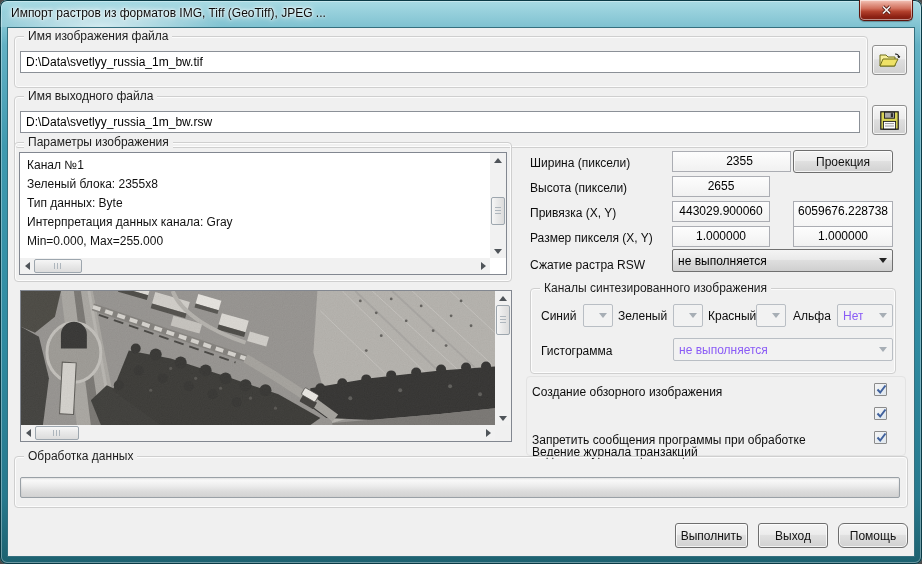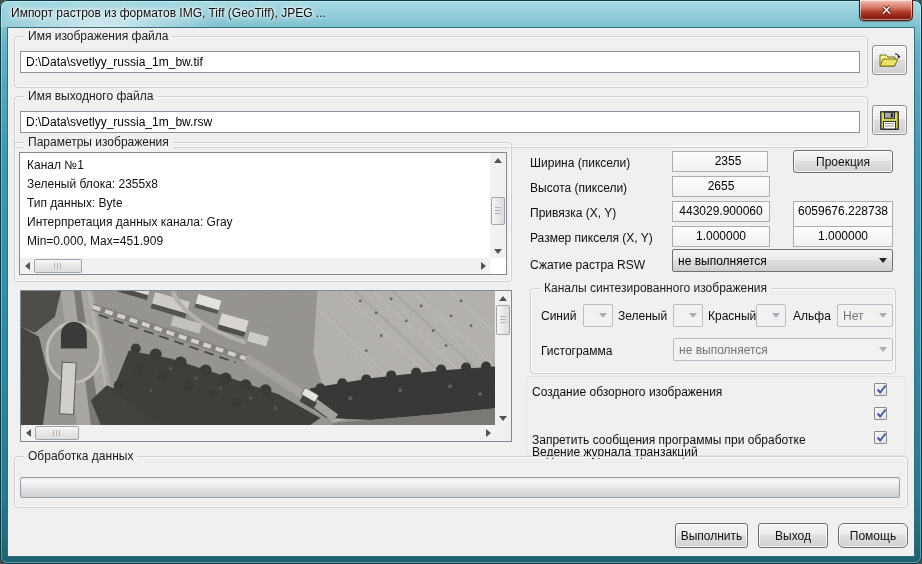--- a/index.html
+++ b/index.html
@@ -31,21 +31,21 @@
   .valbox{box-sizing:border-box;border:1px solid #abadb3;background:linear-gradient(180deg,#fdfdfd,#f1f1f1);
     text-align:center;font-size:12px;line-height:19px;color:#000;}
   .btn{box-sizing:border-box;border:1px solid #6e6e6e;border-radius:3px;font:12px "Liberation Sans",sans-serif;color:#111;
     background:linear-gradient(180deg,#f4f4f4,#ececec 45%,#e0e0e0 50%,#d1d1d1);
     box-shadow:inset 0 0 0 1px rgba(255,255,255,.75);display:flex;align-items:center;justify-content:center;}
   .combo{box-sizing:border-box;border:1px solid #707070;border-radius:2px;display:flex;align-items:center;
     padding:0 5px;background:linear-gradient(180deg,#f4f4f4,#eaeaea 45%,#dedede 50%,#cfcfcf);color:#000;}
   .combo .combo-text{white-space:nowrap;overflow:hidden;}
   .combo-arrow{margin-left:auto;width:0;height:0;border-left:4px solid transparent;border-right:4px solid transparent;
     border-top:5px solid #222;}
-  .combo.disabled{border-color:#b9bec4;background:#f2f2f2;color:#737373;}
+  .combo.disabled{border-color:#b9bec4;background:#f2f2f2;color:#8b5cf6;}
   .combo.disabled .combo-arrow{border-top-color:#a7aeb5;}
   .listbox{box-sizing:border-box;border:1px solid #828790;background:#fff;}
   .lb-text{position:absolute;left:0;top:0;right:16px;bottom:16px;padding:3px 7px;overflow:hidden;}
   .lb-text div{line-height:19px;white-space:nowrap;}
   .sb{background:#f1f1f1;}
   .sb-arrow{position:absolute;display:flex;align-items:center;justify-content:center;width:16px;height:14px;}
   .sb-arrow.h{width:14px;height:16px;}
   .tri-up{width:0;height:0;border-left:4px solid transparent;border-right:4px solid transparent;border-bottom:5px solid #4f5459;}
   .tri-down{width:0;height:0;border-left:4px solid transparent;border-right:4px solid transparent;border-top:5px solid #4f5459;}
   .tri-left{width:0;height:0;border-top:4px solid transparent;border-bottom:4px solid transparent;border-right:5px solid #4f5459;}
@@ -114,21 +114,21 @@
 
     <div class="group abs" style="left:6px;top:114px;width:496px;height:138px;">
       <span class="group-label">Параметры изображения</span>
     </div>
     <div class="listbox abs" style="left:11px;top:124px;width:488px;height:123px;">
       <div class="lb-text">
         <div>Канал №1</div>
         <div>Зеленый блока: 2355x8</div>
         <div>Тип данных: Byte</div>
         <div>Интерпретация данных канала: Gray</div>
-        <div>Min=0.000, Max=451.909</div>
+        <div>Min=0.000, Max=255.000</div>
       </div>
       <div class="sb abs" style="right:0;top:0;width:16px;height:105px;">
         <div class="sb-arrow" style="top:0;">
             <span class="tri-up"></span>
           </div>
         <div class="thumb v" style="top:44px;height:28px;"></div>
         <div class="sb-arrow" style="bottom:0;">
             <span class="tri-down"></span>
           </div>
       </div>
@@ -137,21 +137,21 @@
             <span class="tri-left"></span>
           </div>
         <div class="thumb h" style="left:14px;width:48px;"></div>
         <div class="sb-arrow h" style="right:0;">
             <span class="tri-right"></span>
           </div>
       </div>
     </div>
 
     <span class="lbl abs" style="left:522px;top:125px;">Ширина (пиксели)</span>
-    <div class="valbox abs" style="left:664px;top:123px;width:96px;height:21px;padding-left:16px;">2355</div>
+    <div class="valbox abs" style="left:664px;top:123px;width:119px;height:21px;padding-left:16px;">2355</div>
     <button class="btn abs" style="left:785px;top:122px;width:100px;height:23px;">Проекция</button>
 
     <span class="lbl abs" style="left:522px;top:150px;">Высота (пиксели)</span>
     <div class="valbox abs" style="left:664px;top:148px;width:98px;height:21px;">2655</div>
 
     <span class="lbl abs" style="left:522px;top:175px;">Привязка (X, Y)</span>
     <div class="valbox abs" style="left:664px;top:173px;width:98px;height:21px;">443029.900060</div>
     <div class="valbox abs" style="left:785px;top:173px;width:100px;height:38px;">6059676.228738</div>
 
     <span class="lbl abs" style="left:522px;top:200px;">Размер пикселя (X, Y)</span>

